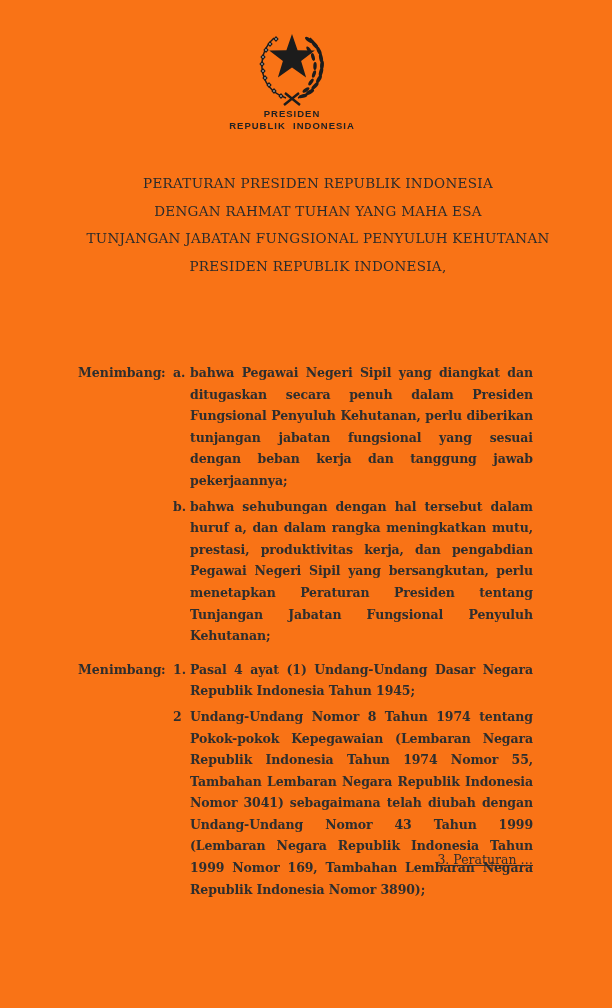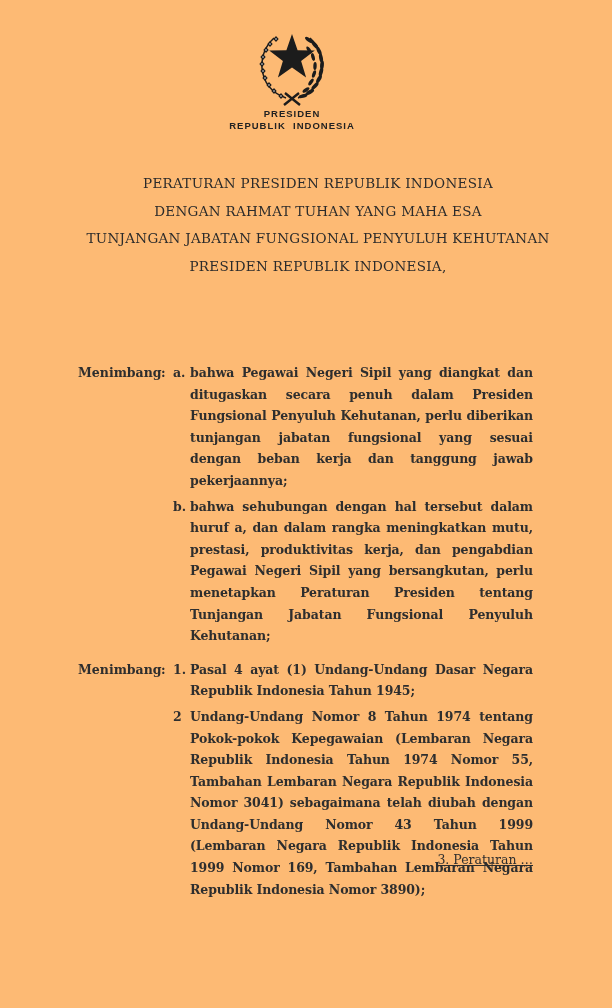--- a/index.html
+++ b/index.html
@@ -6,21 +6,21 @@
   html, body { width: 612px; height: 1008px; }
   body {
     background: #ffffff;
     font-family: "DejaVu Serif", serif;
     color: #2e2e2e;
     position: relative;
   }
   .page {
     position: absolute;
     inset: 0;
-    background: #fdba74;
+    background: #f97316;
     overflow: hidden;
   }
 
   
   .letterhead {
     position: absolute;
     top: 24px;
     left: 0;
     width: 100%;
     text-align: center;

